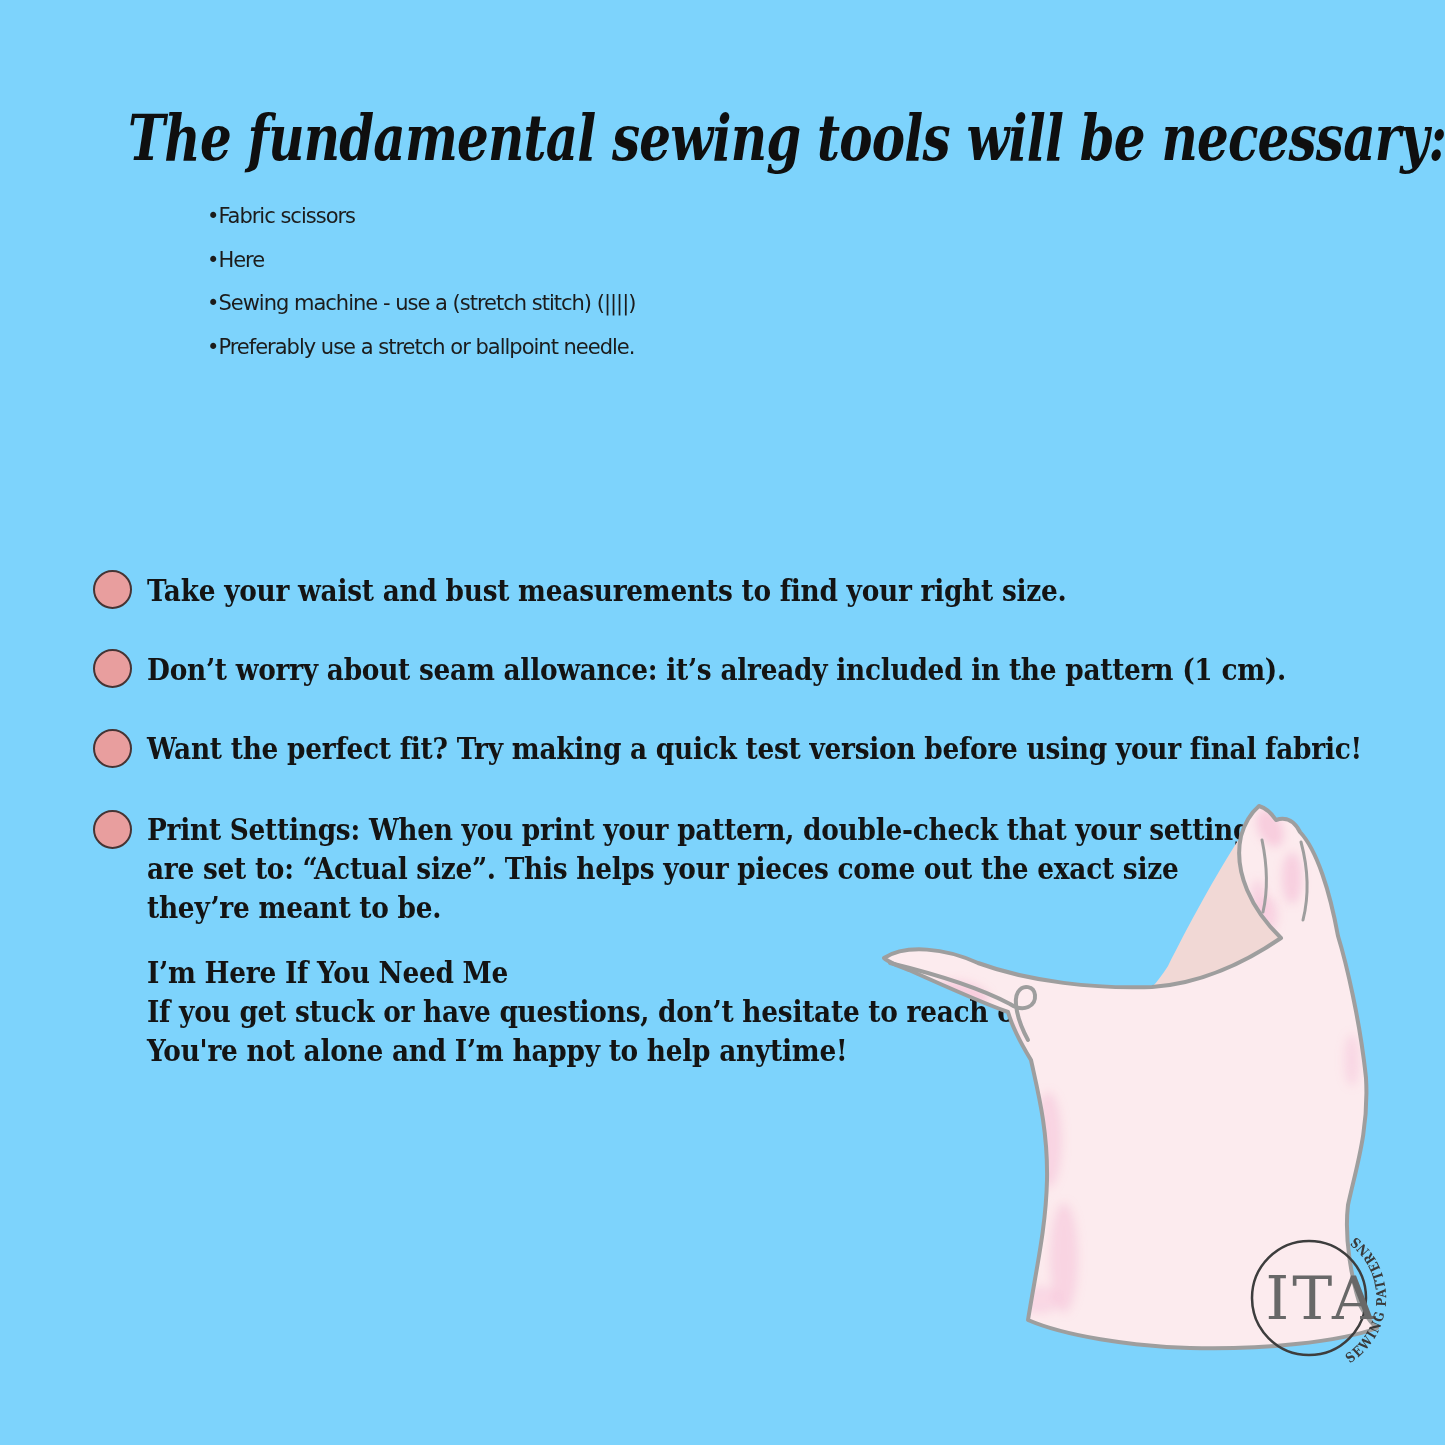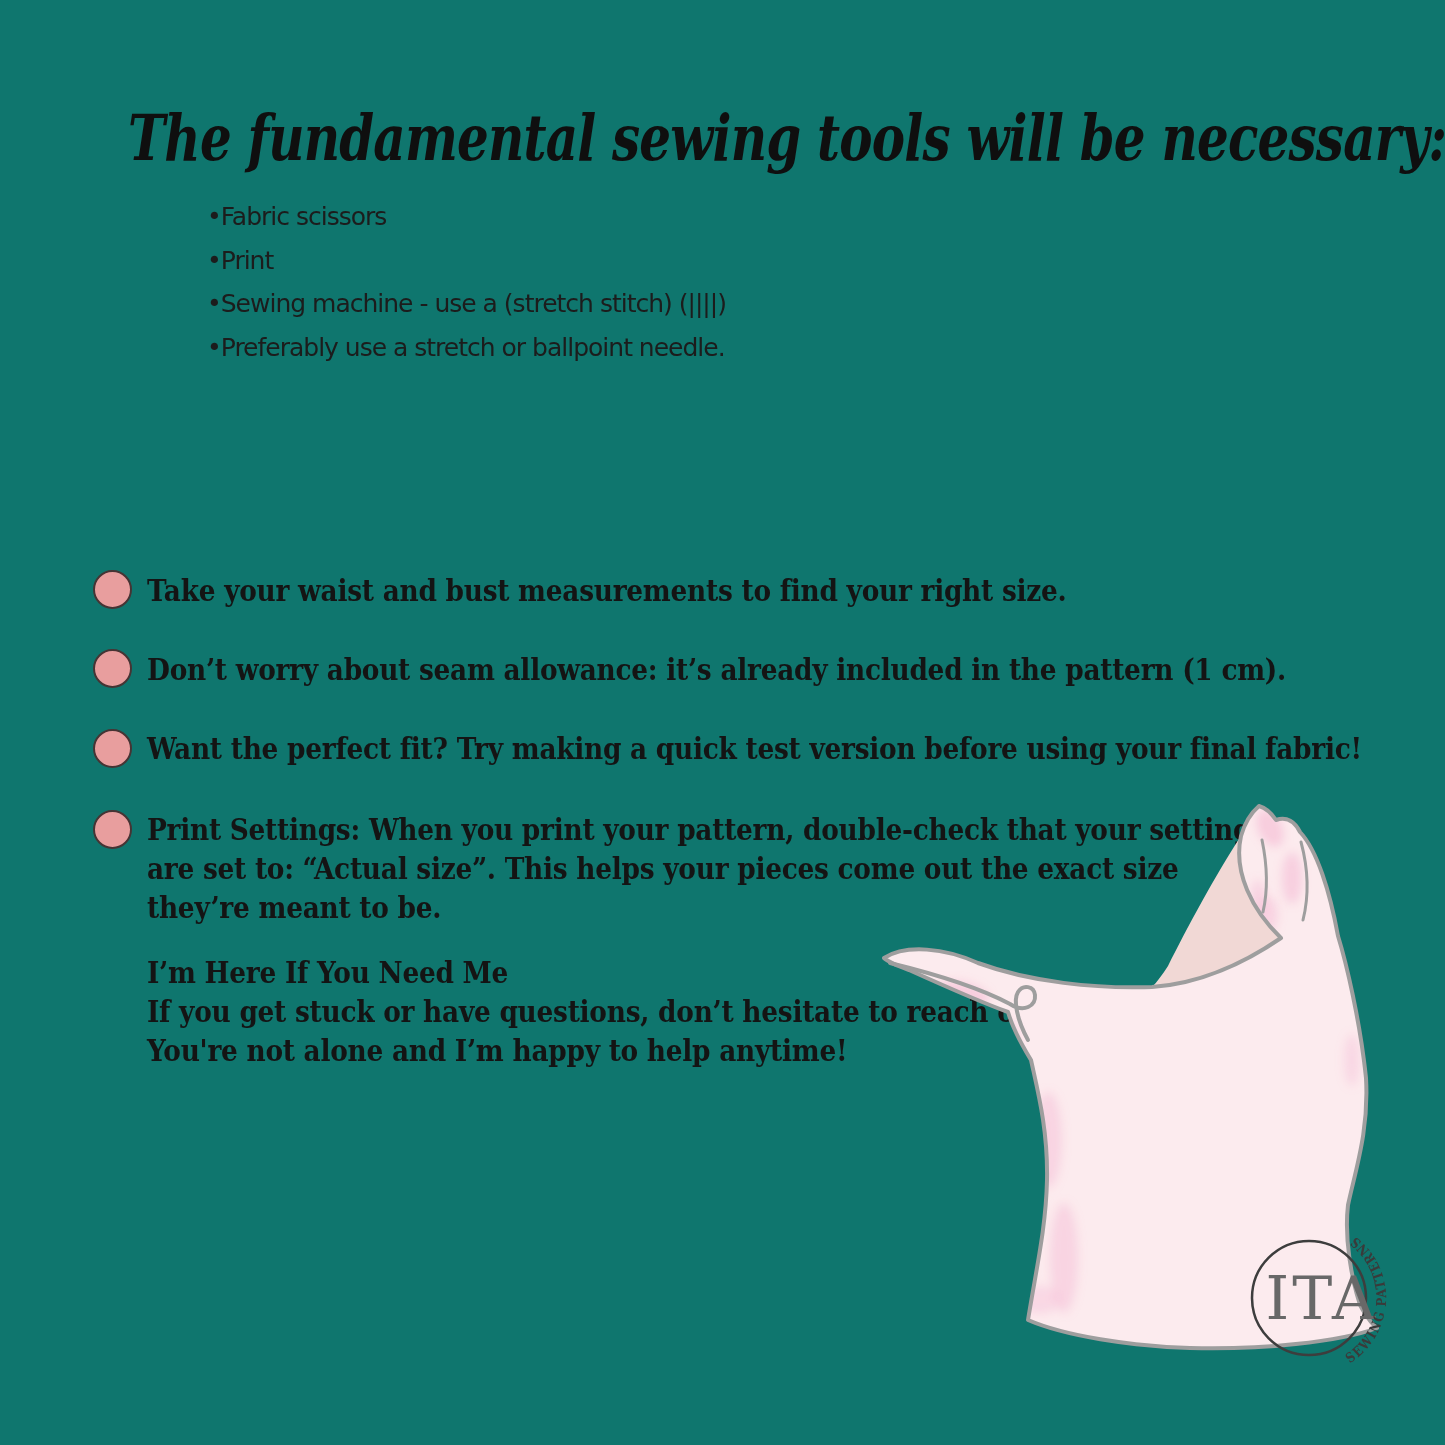--- a/index.html
+++ b/index.html
@@ -1,28 +1,28 @@
 <!DOCTYPE html>
 <html><head>
 <meta charset="utf-8">
 <style>
   html,body{margin:0;padding:0;background:#ffffff;}
   #page{
-    position:relative;width:1445px;height:1445px;background:#0f766e;overflow:hidden;
+    position:relative;width:1445px;height:1445px;background:#7dd3fc;overflow:hidden;
     font-family:"DejaVu Serif", serif;color:#121212;
   }
   .title{
     position:absolute;left:128px;top:100px;
     font:italic 700 64px "DejaVu Serif", serif;
     letter-spacing:-1px;white-space:nowrap;color:#0f0f0f;
     transform:scaleX(0.78);transform-origin:0 0;
   }
   .tools{
     position:absolute;left:207px;top:195px;
-    font-family:"DejaVu Sans", sans-serif;font-size:25px;color:#1c1c1c;
+    font-family:"DejaVu Sans", sans-serif;font-size:21px;color:#1c1c1c;
     letter-spacing:-1px;
   }
   .tool-line{line-height:43.5px;white-space:nowrap;}
   .dot{
     position:absolute;left:93px;width:39px;height:39px;border-radius:50%;
     border:2px solid #463434;box-sizing:border-box;
   }
   .note-line{
     position:absolute;left:147px;white-space:nowrap;
     font:700 30px "DejaVu Serif", serif;color:#141414;letter-spacing:-0.3px;
@@ -32,21 +32,21 @@
 </style>
 </head>
 <body>
 
 <div id="page">
 
   <div class="title">The fundamental sewing tools will be necessary:</div>
 
   <div class="tools">
     <div class="tool-line">•Fabric scissors</div>
-    <div class="tool-line">•Print</div>
+    <div class="tool-line">•Here</div>
     <div class="tool-line">•Sewing machine - use a (stretch stitch) (||||)</div>
     <div class="tool-line">•Preferably use a stretch or ballpoint needle.</div>
   </div>
 
   <div class="dot" style="top:570px;background:#e89e9e;"></div>
   <div class="dot" style="top:649px;background:#e89e9e;"></div>
   <div class="dot" style="top:729px;background:#e89e9e;"></div>
   <div class="dot" style="top:810px;background:#e89e9e;"></div>
 
   <div class="note-line" style="top:573px;">Take your waist and bust measurements to find your right size.</div>

